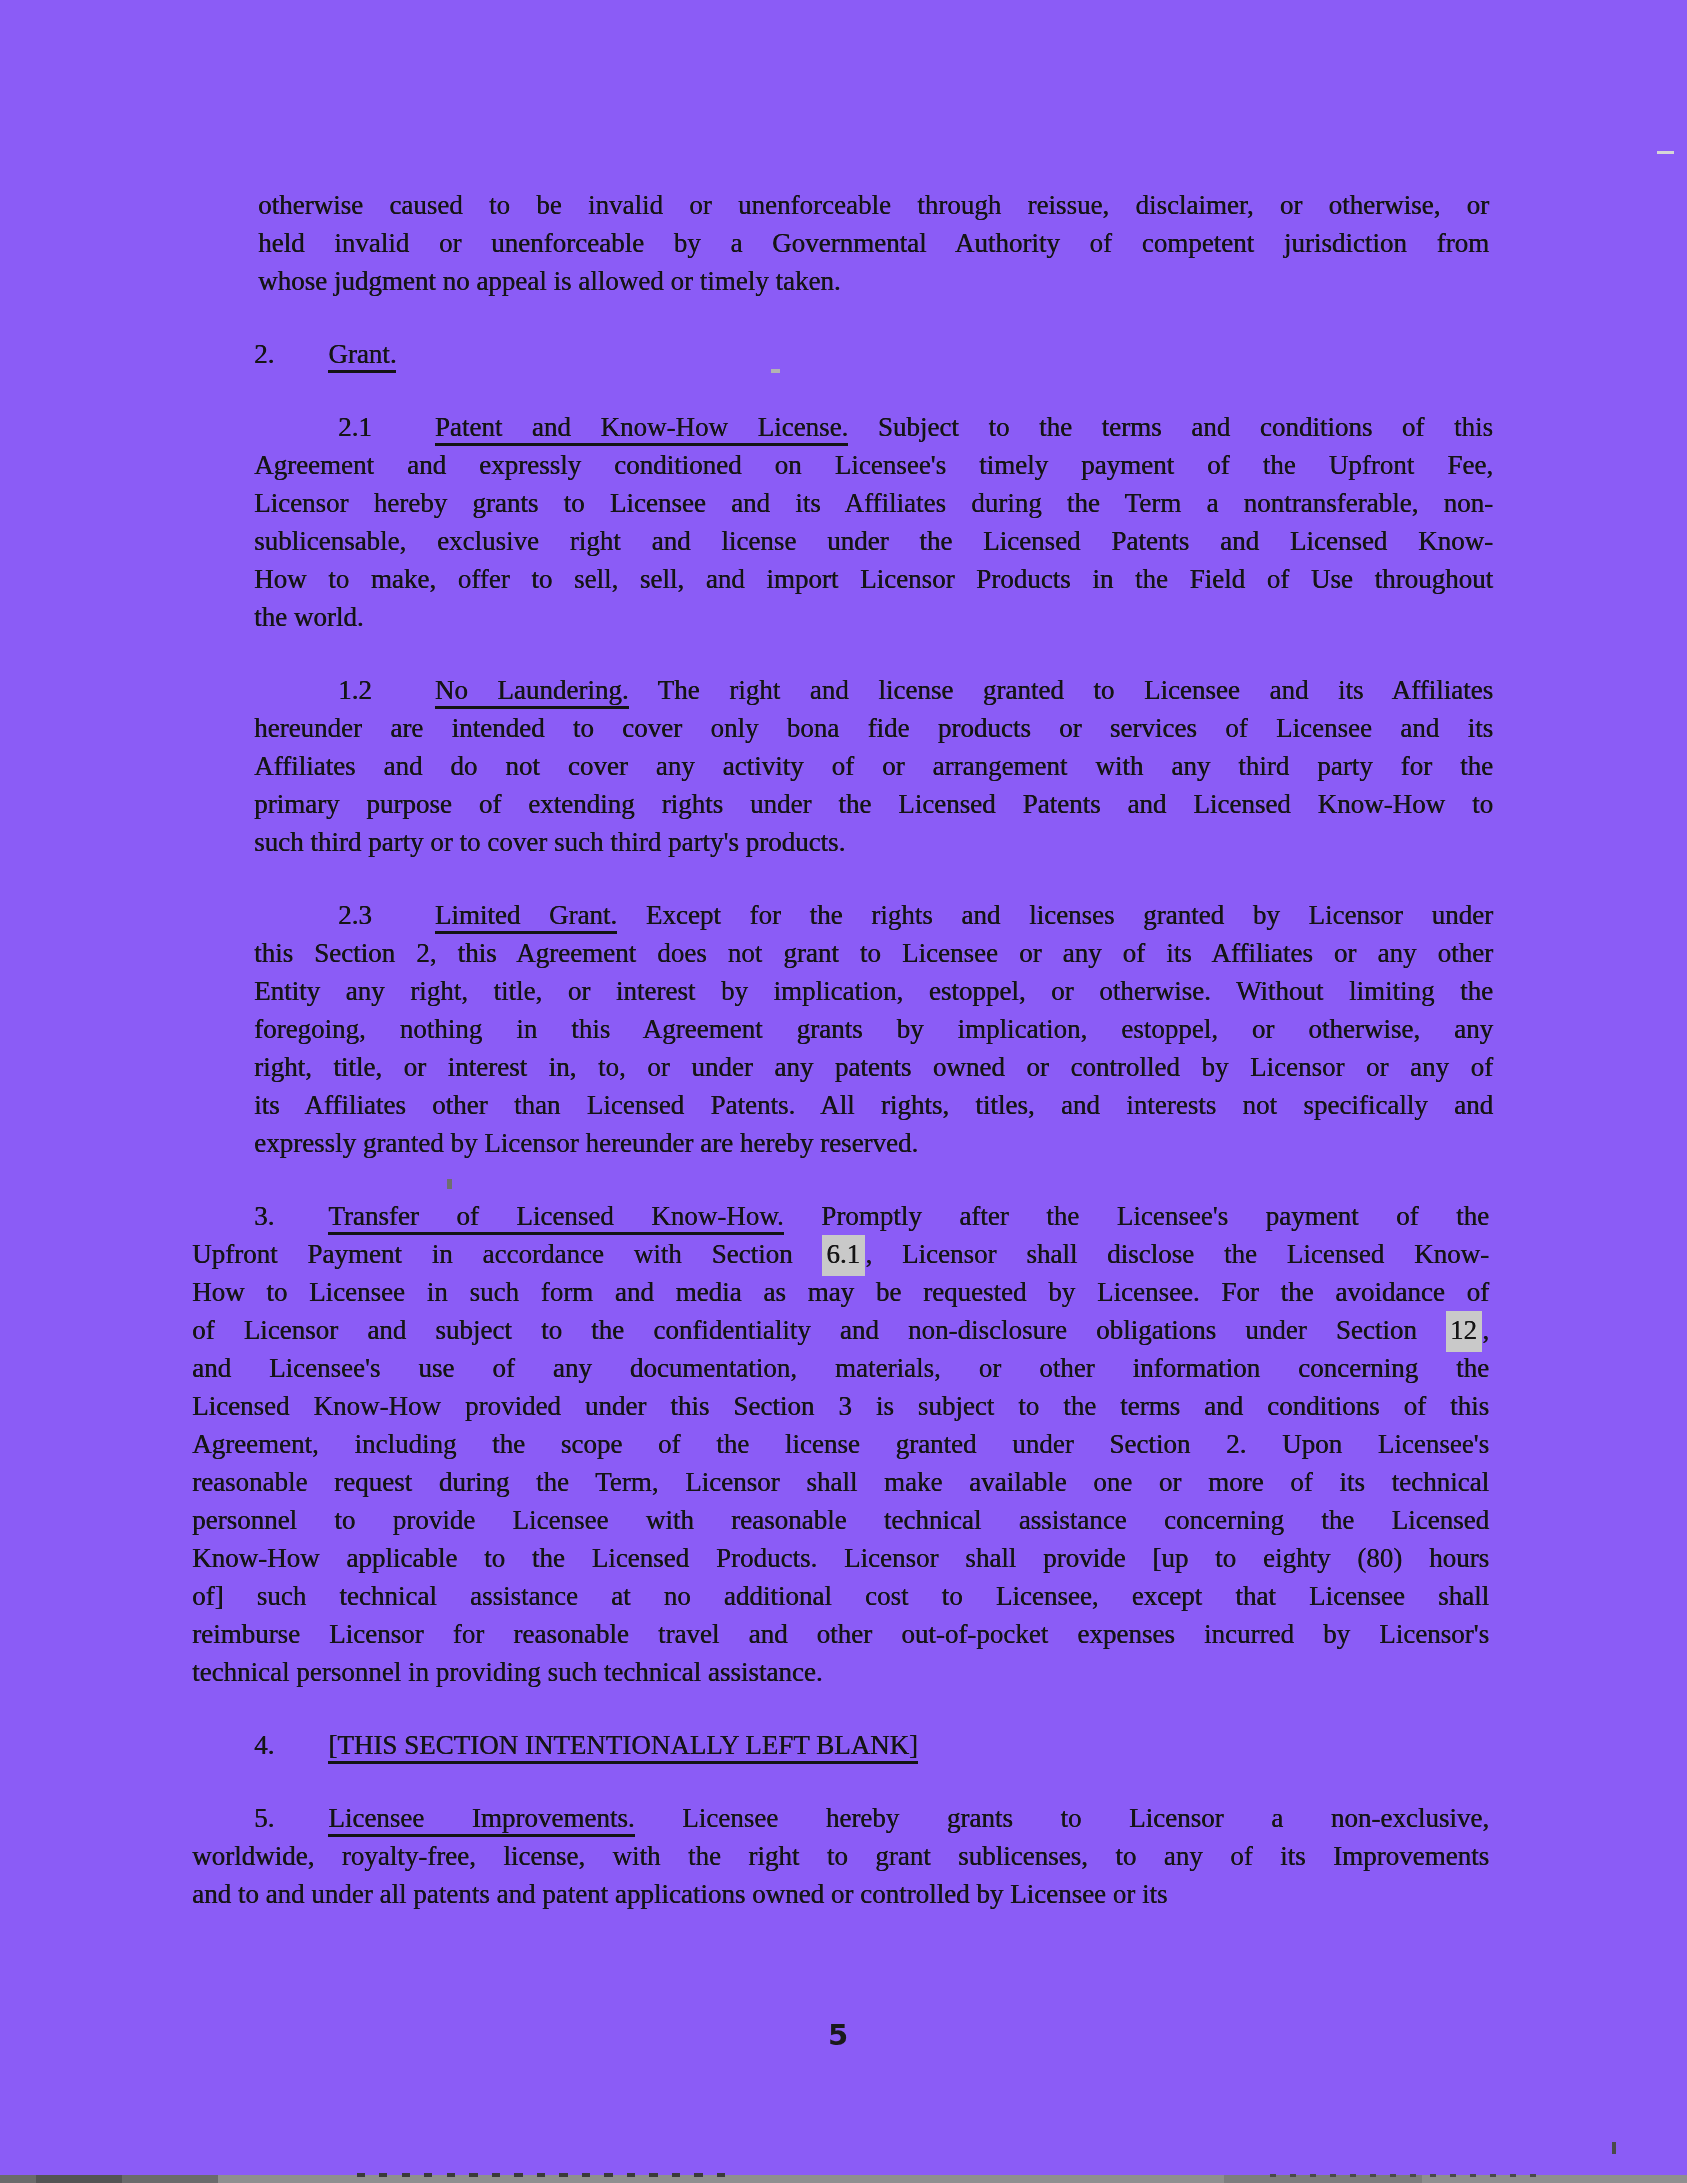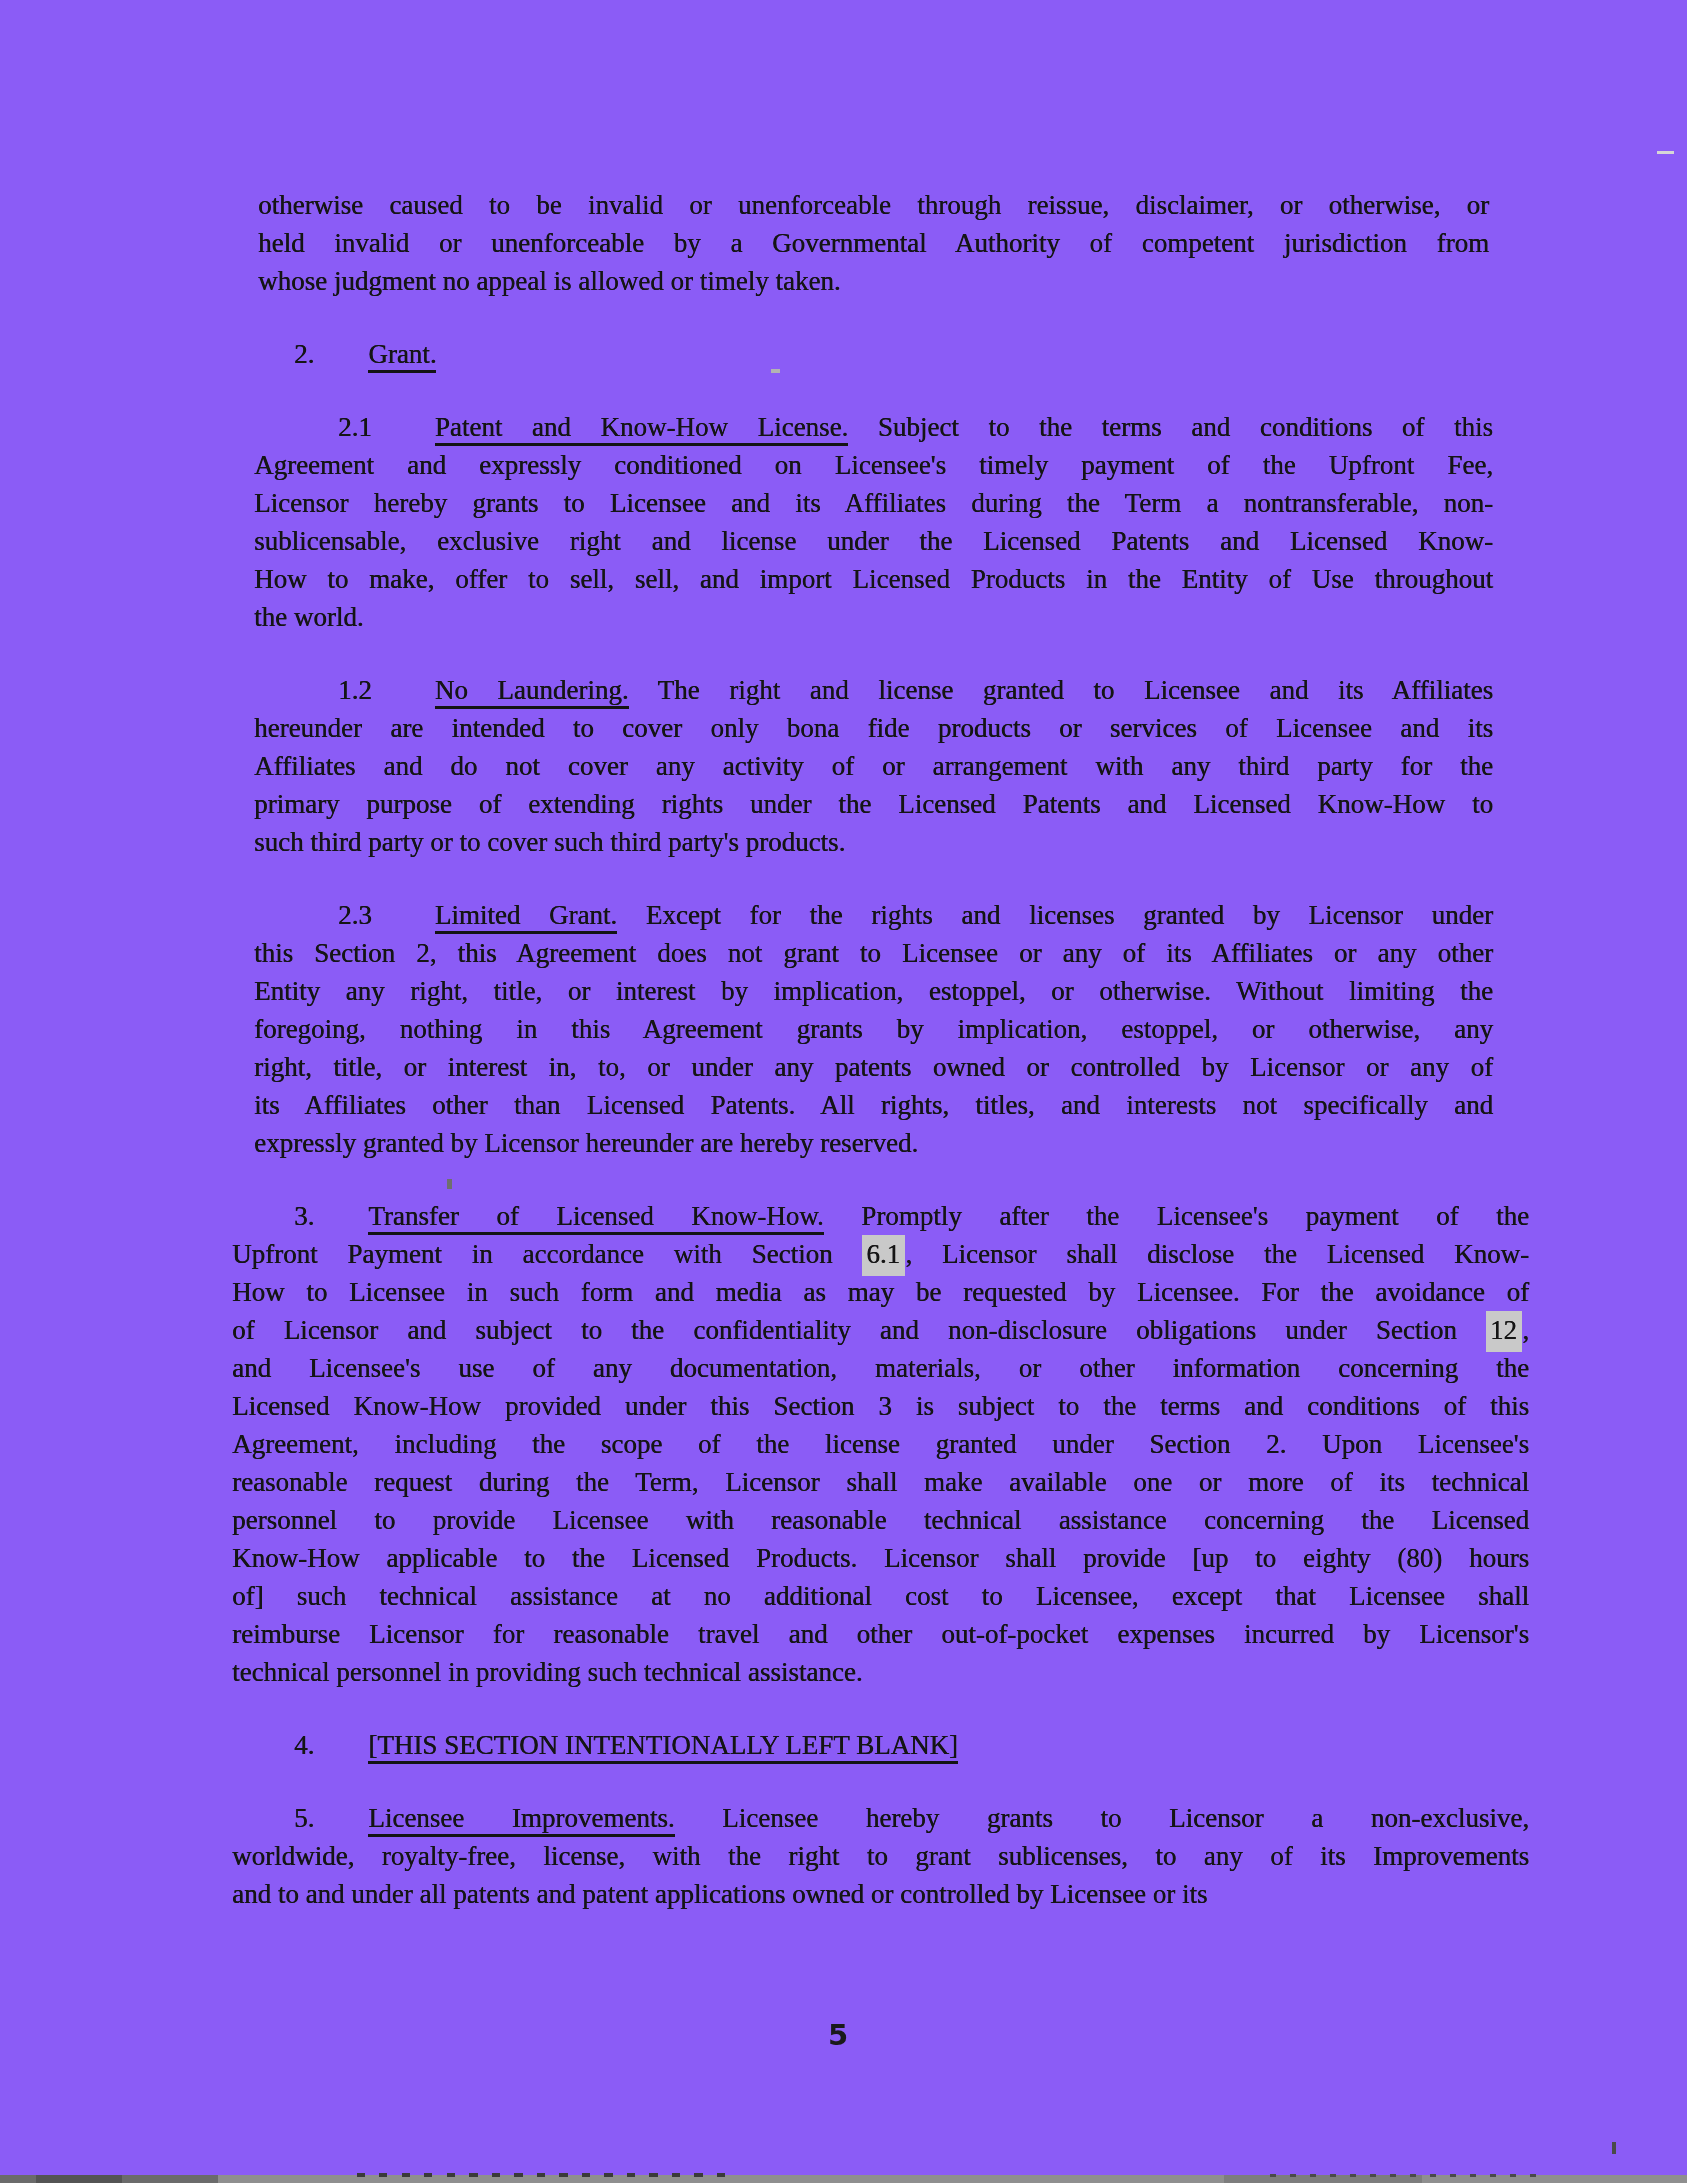--- a/index.html
+++ b/index.html
@@ -13,21 +13,21 @@
     padding-left:8px;
   }
   .body-text{
     position:absolute;
     left:192px;top:186px;
     width:1297px;
   }
   .para{margin:0 0 35px 0;}
   .para.p1{margin-left:66px;width:1231px;}
   .para.sub{margin-left:62px;width:1239px;}
-  .para.top{width:1297px;margin-left:40px;}
+  .para.top{width:1297px;}
   .line{
     font-size:27px;
     line-height:38px;
     text-align:justify;
     text-align-last:justify;
     text-shadow:0.4px 0 0 #151515;
   }
   .line.end{text-align:right;text-align-last:left;}
   .line.fl-top{padding-left:62px;}
   .line.fl-sub{padding-left:84px;}
@@ -83,21 +83,21 @@
         <div class="line end"><span>whose judgment no appeal is allowed or timely taken.</span></div>
       </div>
       <div class="para top">
         <div class="line end fl-top"><span>2.</span><span class="gap gap-top"></span><span class="u">Grant.</span></div>
       </div>
       <div class="para sub">
         <div class="line fl-sub"><span>2.1</span><span class="gap gap-sub"></span><span class="u">Patent and Know-How License.</span><span> Subject to the terms and conditions of this</span></div>
         <div class="line"><span>Agreement and expressly conditioned on Licensee's timely payment of the Upfront Fee,</span></div>
         <div class="line"><span>Licensor hereby grants to Licensee and its Affiliates during the Term a nontransferable, non-</span></div>
         <div class="line"><span>sublicensable, exclusive right and license under the Licensed Patents and Licensed Know-</span></div>
-        <div class="line"><span>How to make, offer to sell, sell, and import Licensed Products in the Entity of Use throughout</span></div>
+        <div class="line"><span>How to make, offer to sell, sell, and import Licensor Products in the Field of Use throughout</span></div>
         <div class="line end"><span>the world.</span></div>
       </div>
       <div class="para sub">
         <div class="line fl-sub"><span>1.2</span><span class="gap gap-sub"></span><span class="u">No Laundering.</span><span> The right and license granted to Licensee and its Affiliates</span></div>
         <div class="line"><span>hereunder are intended to cover only bona fide products or services of Licensee and its</span></div>
         <div class="line"><span>Affiliates and do not cover any activity of or arrangement with any third party for the</span></div>
         <div class="line"><span>primary purpose of extending rights under the Licensed Patents and Licensed Know-How to</span></div>
         <div class="line end"><span>such third party or to cover such third party's products.</span></div>
       </div>
       <div class="para sub">

